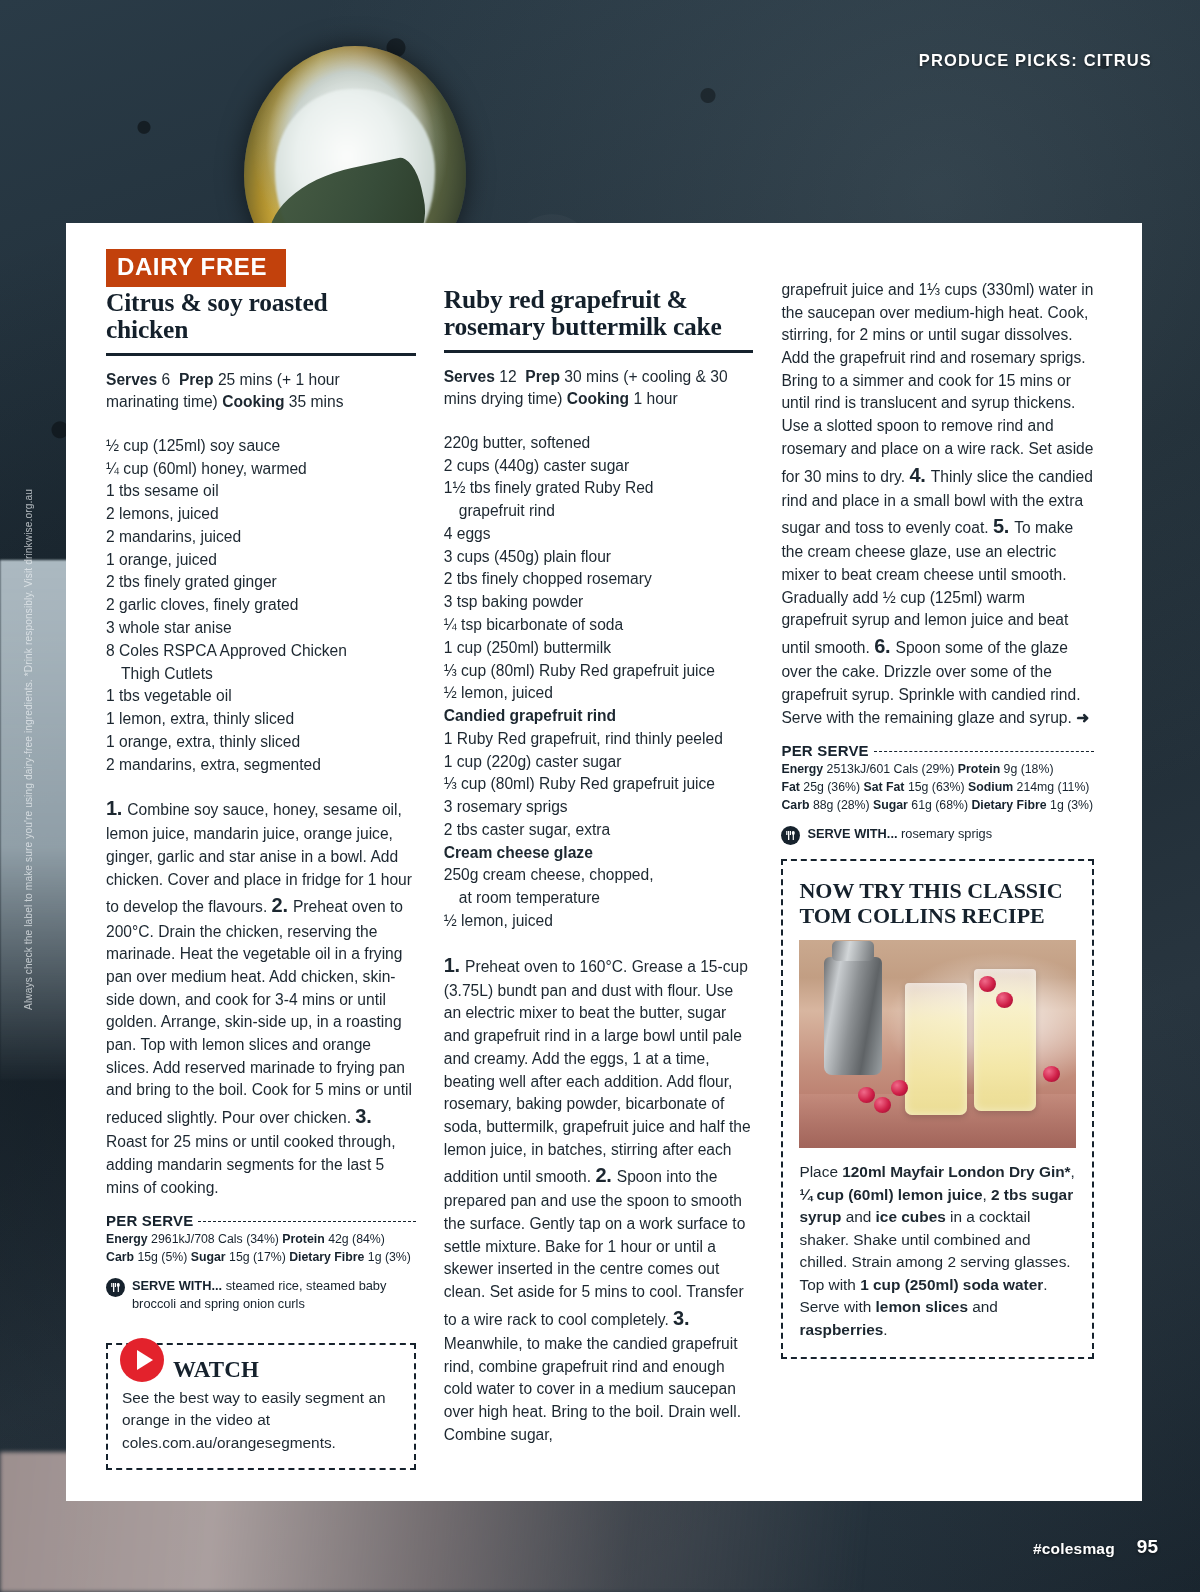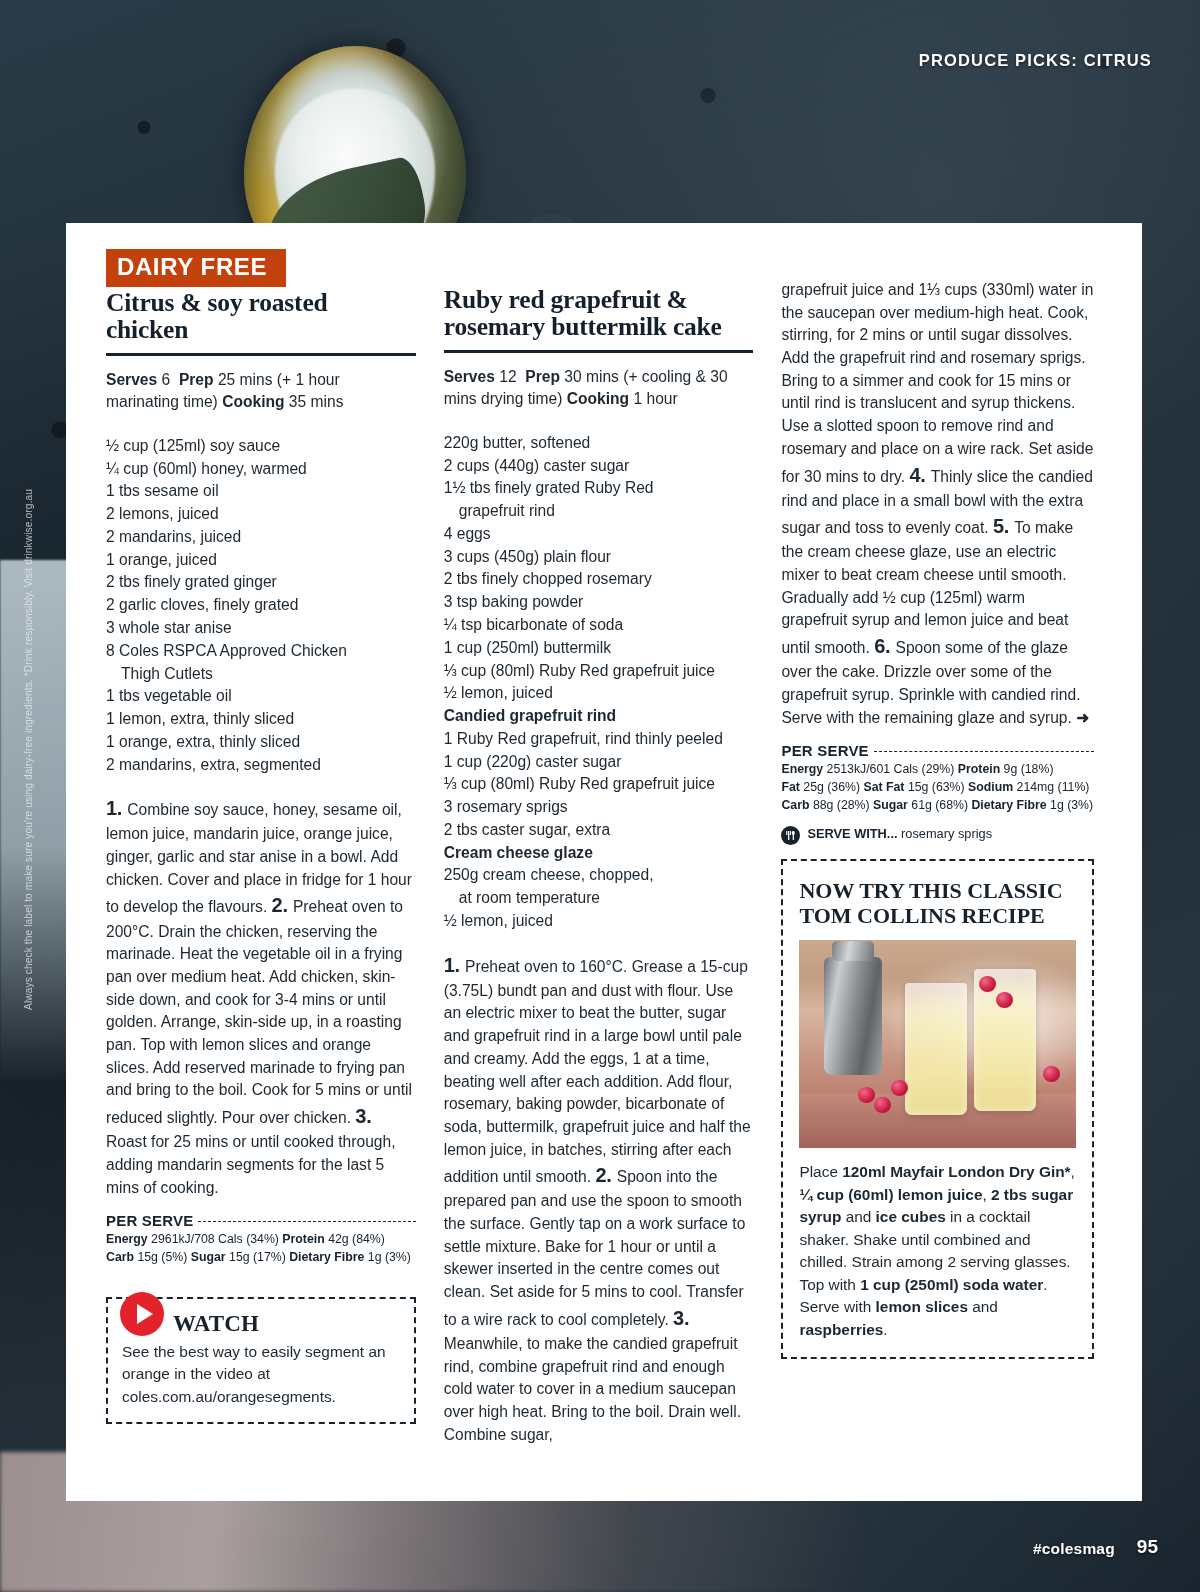--- a/index.html
+++ b/index.html
@@ -323,20 +323,32 @@
           <div class="ps-head">
             <span>PER SERVE</span>
             <span class="ps-dash"></span>
           </div>
           <div class="ps-lines" id="r1-nutri">
               <div><b>Energy </b><span>2961kJ/708 Cals (34%) </span><b>Protein </b><span>42g (84%) </span></div>
               <div><b>Carb </b><span>15g (5%) </span><b>Sugar </b><span>15g (17%) </span><b>Dietary Fibre </b><span>1g (3%) </span></div>
             </div>
         </div>
 
+        <div class="servewith">
+          <span class="icon-circle dark">
+            <svg width="13" height="13" viewBox="0 0 13 13">
+                <rect x="2.2" y="2" width="1.2" height="4" fill="#fff"></rect>
+                <rect x="4" y="2" width="1.2" height="4" fill="#fff"></rect>
+                <rect x="5.8" y="2" width="1.2" height="4" fill="#fff"></rect>
+                <rect x="4" y="5.4" width="1.3" height="5.6" fill="#fff"></rect>
+                <path d="M9.2 2 C10.9 2 11.2 4.2 10.3 5.6 L9.9 6.2 L9.9 11 L8.7 11 L8.7 6.2 L8.3 5.6 C7.4 4.2 7.7 2 9.2 2 Z" fill="#fff"></path>
+              </svg>
+          </span>
+          <span class="txt"><b>SERVE WITH...</b><span> steamed rice, steamed baby broccoli and spring onion curls</span></span>
+        </div>
 
         <div class="watchbox">
           <div class="watch-head">
             <span class="play-btn">
                 <span class="tri"></span>
               </span>
             <span class="watch-title">WATCH</span>
           </div>
           <div class="watch-body">See the best way to easily segment an orange in the video at coles.com.au/orangesegments.</div>
         </div>

